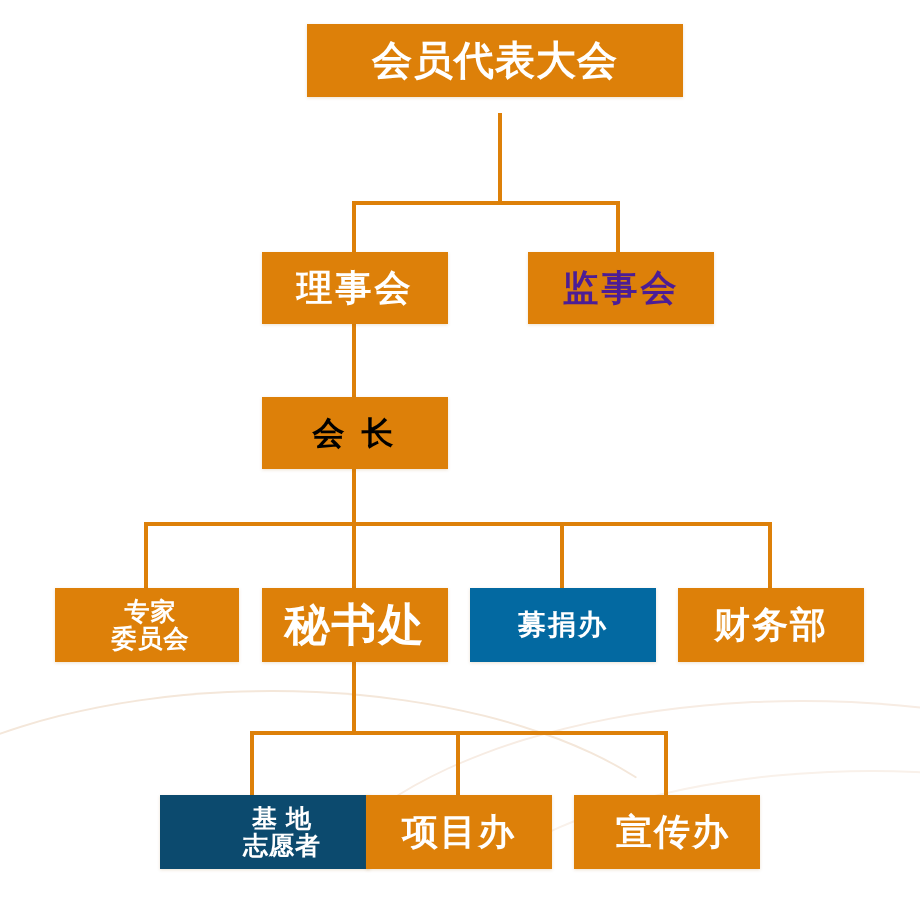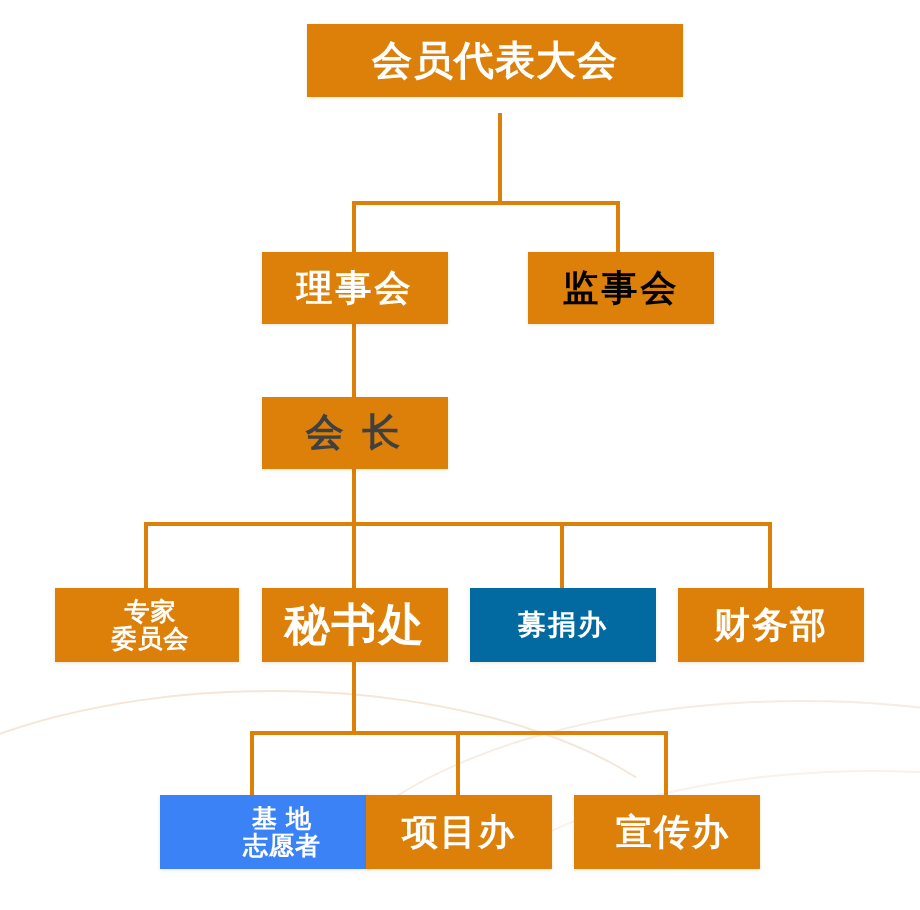--- a/index.html
+++ b/index.html
@@ -93,26 +93,26 @@
       <div class="connector v-line" style="left: 768px; top: 522px; background: rgb(221, 128, 9); height: 68px;"></div>
       <div class="connector v-line" style="left: 352px; top: 662px; background: rgb(221, 128, 9); height: 73px;"></div>
       <div class="connector h-line" style="left: 250px; top: 731px; background: rgb(221, 128, 9); width: 418px;"></div>
       <div class="connector v-line" style="left: 250px; top: 731px; background: rgb(221, 128, 9); height: 66px;"></div>
       <div class="connector v-line" style="left: 456px; top: 731px; background: rgb(221, 128, 9); height: 66px;"></div>
       <div class="connector v-line" style="left: 664px; top: 731px; background: rgb(221, 128, 9); height: 66px;"></div>
     </div>
   <div id="node-layer">
       <div class="node" style="left: 307px; top: 24px; width: 376px; height: 73px; background: rgb(221, 128, 9); color: rgb(255, 255, 255); font-size: 40px; letter-spacing: 1px;">会员代表大会</div>
       <div class="node" style="left: 262px; top: 252px; width: 186px; height: 72px; background: rgb(221, 128, 9); color: rgb(255, 255, 255); font-size: 36px; letter-spacing: 3px;">理事会</div>
-      <div class="node" style="left: 528px; top: 252px; width: 186px; height: 72px; background: rgb(221, 128, 9); color: #000000; font-size: 36px; letter-spacing: 3px;">监事会</div>
-      <div class="node" style="left: 262px; top: 397px; width: 186px; height: 72px; background: rgb(221, 128, 9); color: #404040; font-size: 38px; letter-spacing: 4px;">会 长</div>
+      <div class="node" style="left: 528px; top: 252px; width: 186px; height: 72px; background: rgb(221, 128, 9); color: #4c1d95; font-size: 36px; letter-spacing: 3px;">监事会</div>
+      <div class="node" style="left: 262px; top: 397px; width: 186px; height: 72px; background: rgb(221, 128, 9); color: #000000; font-size: 32px; letter-spacing: 4px;">会 长</div>
       <div class="node" style="left: 55px; top: 588px; width: 184px; height: 74px; background: rgb(221, 128, 9); color: rgb(255, 255, 255); font-size: 25px; letter-spacing: 1px; padding-left: 7px;">专家
 委员会</div>
       <div class="node" style="left: 262px; top: 588px; width: 186px; height: 74px; background: rgb(221, 128, 9); color: rgb(255, 255, 255); font-size: 45px; letter-spacing: 2px;">秘书处</div>
       <div class="node" style="left: 470px; top: 588px; width: 186px; height: 74px; background: #0369a1; color: rgb(255, 255, 255); font-size: 28px; letter-spacing: 2px;">募捐办</div>
       <div class="node" style="left: 678px; top: 588px; width: 186px; height: 74px; background: rgb(221, 128, 9); color: rgb(255, 255, 255); font-size: 36px; letter-spacing: 2px;">财务部</div>
-      <div class="node" style="left: 160px; top: 795px; width: 210px; height: 74px; background: #3b82f6; color: rgb(255, 255, 255); font-size: 25px; letter-spacing: 1px; padding-left: 34px;">基  地
+      <div class="node" style="left: 160px; top: 795px; width: 210px; height: 74px; background: #0c4a6e; color: rgb(255, 255, 255); font-size: 25px; letter-spacing: 1px; padding-left: 34px;">基  地
 志愿者</div>
       <div class="node" style="left: 366px; top: 795px; width: 186px; height: 74px; background: rgb(221, 128, 9); color: rgb(255, 255, 255); font-size: 36px; letter-spacing: 2px;">项目办</div>
       <div class="node" style="left: 574px; top: 795px; width: 186px; height: 74px; background: rgb(221, 128, 9); color: rgb(255, 255, 255); font-size: 36px; letter-spacing: 2px; padding-left: 12px;">宣传办</div>
     </div>
 
 </div>
 
 </body></html>

